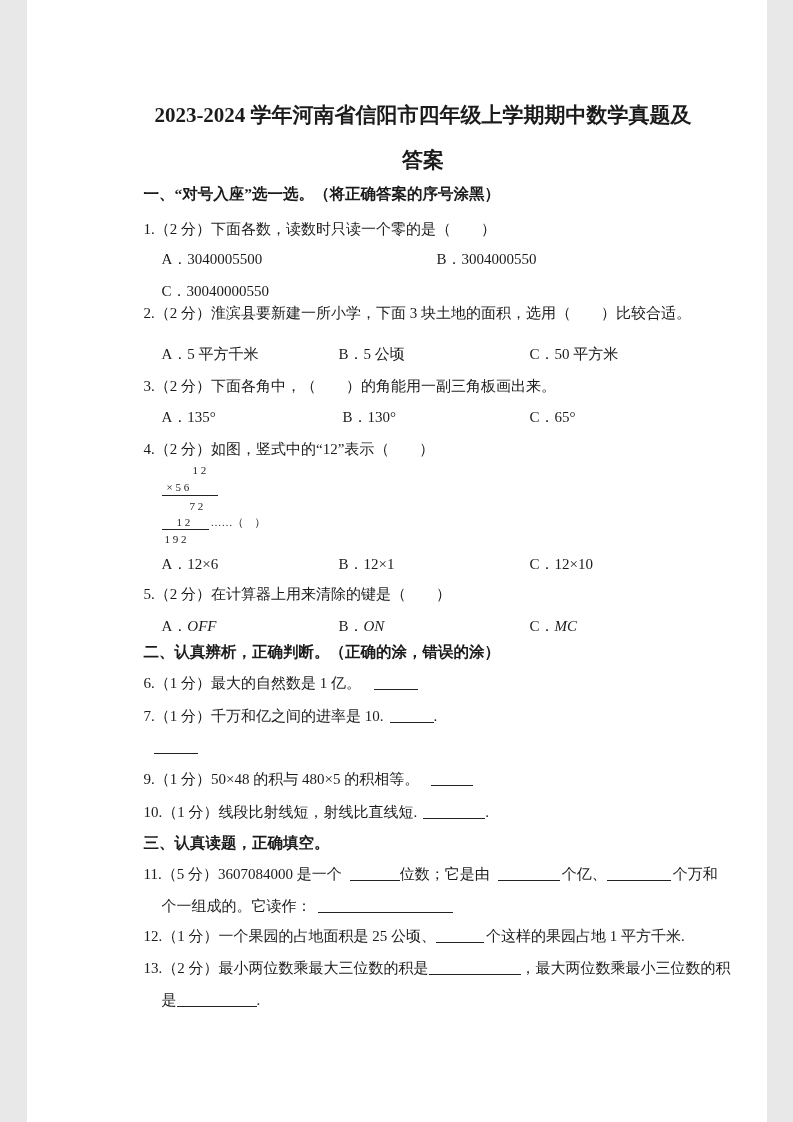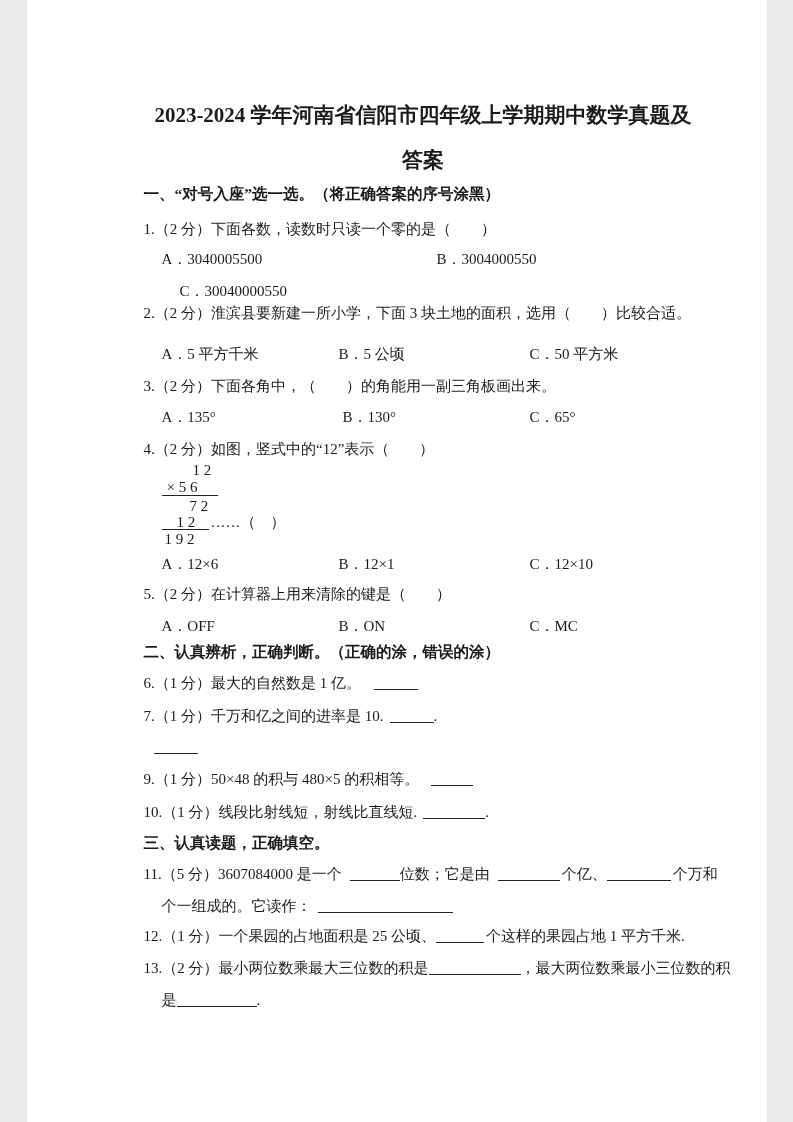--- a/index.html
+++ b/index.html
@@ -13,45 +13,45 @@
     position:absolute; left:0; width:793px; text-align:center;
     font-size:21px; font-weight:bold; line-height:26px; white-space:nowrap;
   }
   .ln {
     position:absolute; left:117px; width:620px; height:22px;
     font-size:15px; line-height:19px; white-space:nowrap;
   }
   .hd { font-weight:bold; font-size:15.5px; }
   .ind { padding-left:18px; }
   .opt { position:absolute; top:0; }
-  .kbd { }
+  .kbd { font-style:italic; }
   .blank {
     display:inline-block; height:13px;
     border-bottom:1.4px solid #222; position:relative; top:2px;
   }
-  .vm { position:absolute; font-size:15px; line-height:17px; white-space:pre; }
+  .vm { position:absolute; font-size:11px; line-height:17px; white-space:pre; }
   .vrule { position:absolute; height:0; border-top:1.5px solid #222; }
 </style>
 </head>
 <body>
 
 <div class="page">
 
   <div class="ttl" style="top:102px">2023-2024 学年河南省信阳市四年级上学期期中数学真题及</div>
   <div class="ttl" style="top:147px">答案</div>
 
   <div class="ln hd" style="top:184px">一、“对号入座”选一选。（将正确答案的序号涂黑）</div>
 
   <div class="ln" style="top:220px">1.（2 分）下面各数，读数时只读一个零的是（　　）</div>
   <div class="ln" style="top:250px">
     <span class="opt" style="left:18px">A．3040005500</span>
     <span class="opt" style="left:293px">B．3004000550</span>
   </div>
   <div class="ln" style="top:282px">
-    <span class="opt" style="left:36px">C．30040000550</span>
+    <span class="opt" style="left:18px">C．30040000550</span>
   </div>
 
   <div class="ln" style="top:304px">2.（2 分）淮滨县要新建一所小学，下面 3 块土地的面积，选用（　　）比较合适。</div>
   <div class="ln" style="top:345px">
     <span class="opt" style="left:18px">A．5 平方千米</span>
     <span class="opt" style="left:195px">B．5 公顷</span>
     <span class="opt" style="left:386px">C．50 平方米</span>
   </div>
 
   <div class="ln" style="top:377px">3.（2 分）下面各角中，（　　）的角能用一副三角板画出来。</div>

